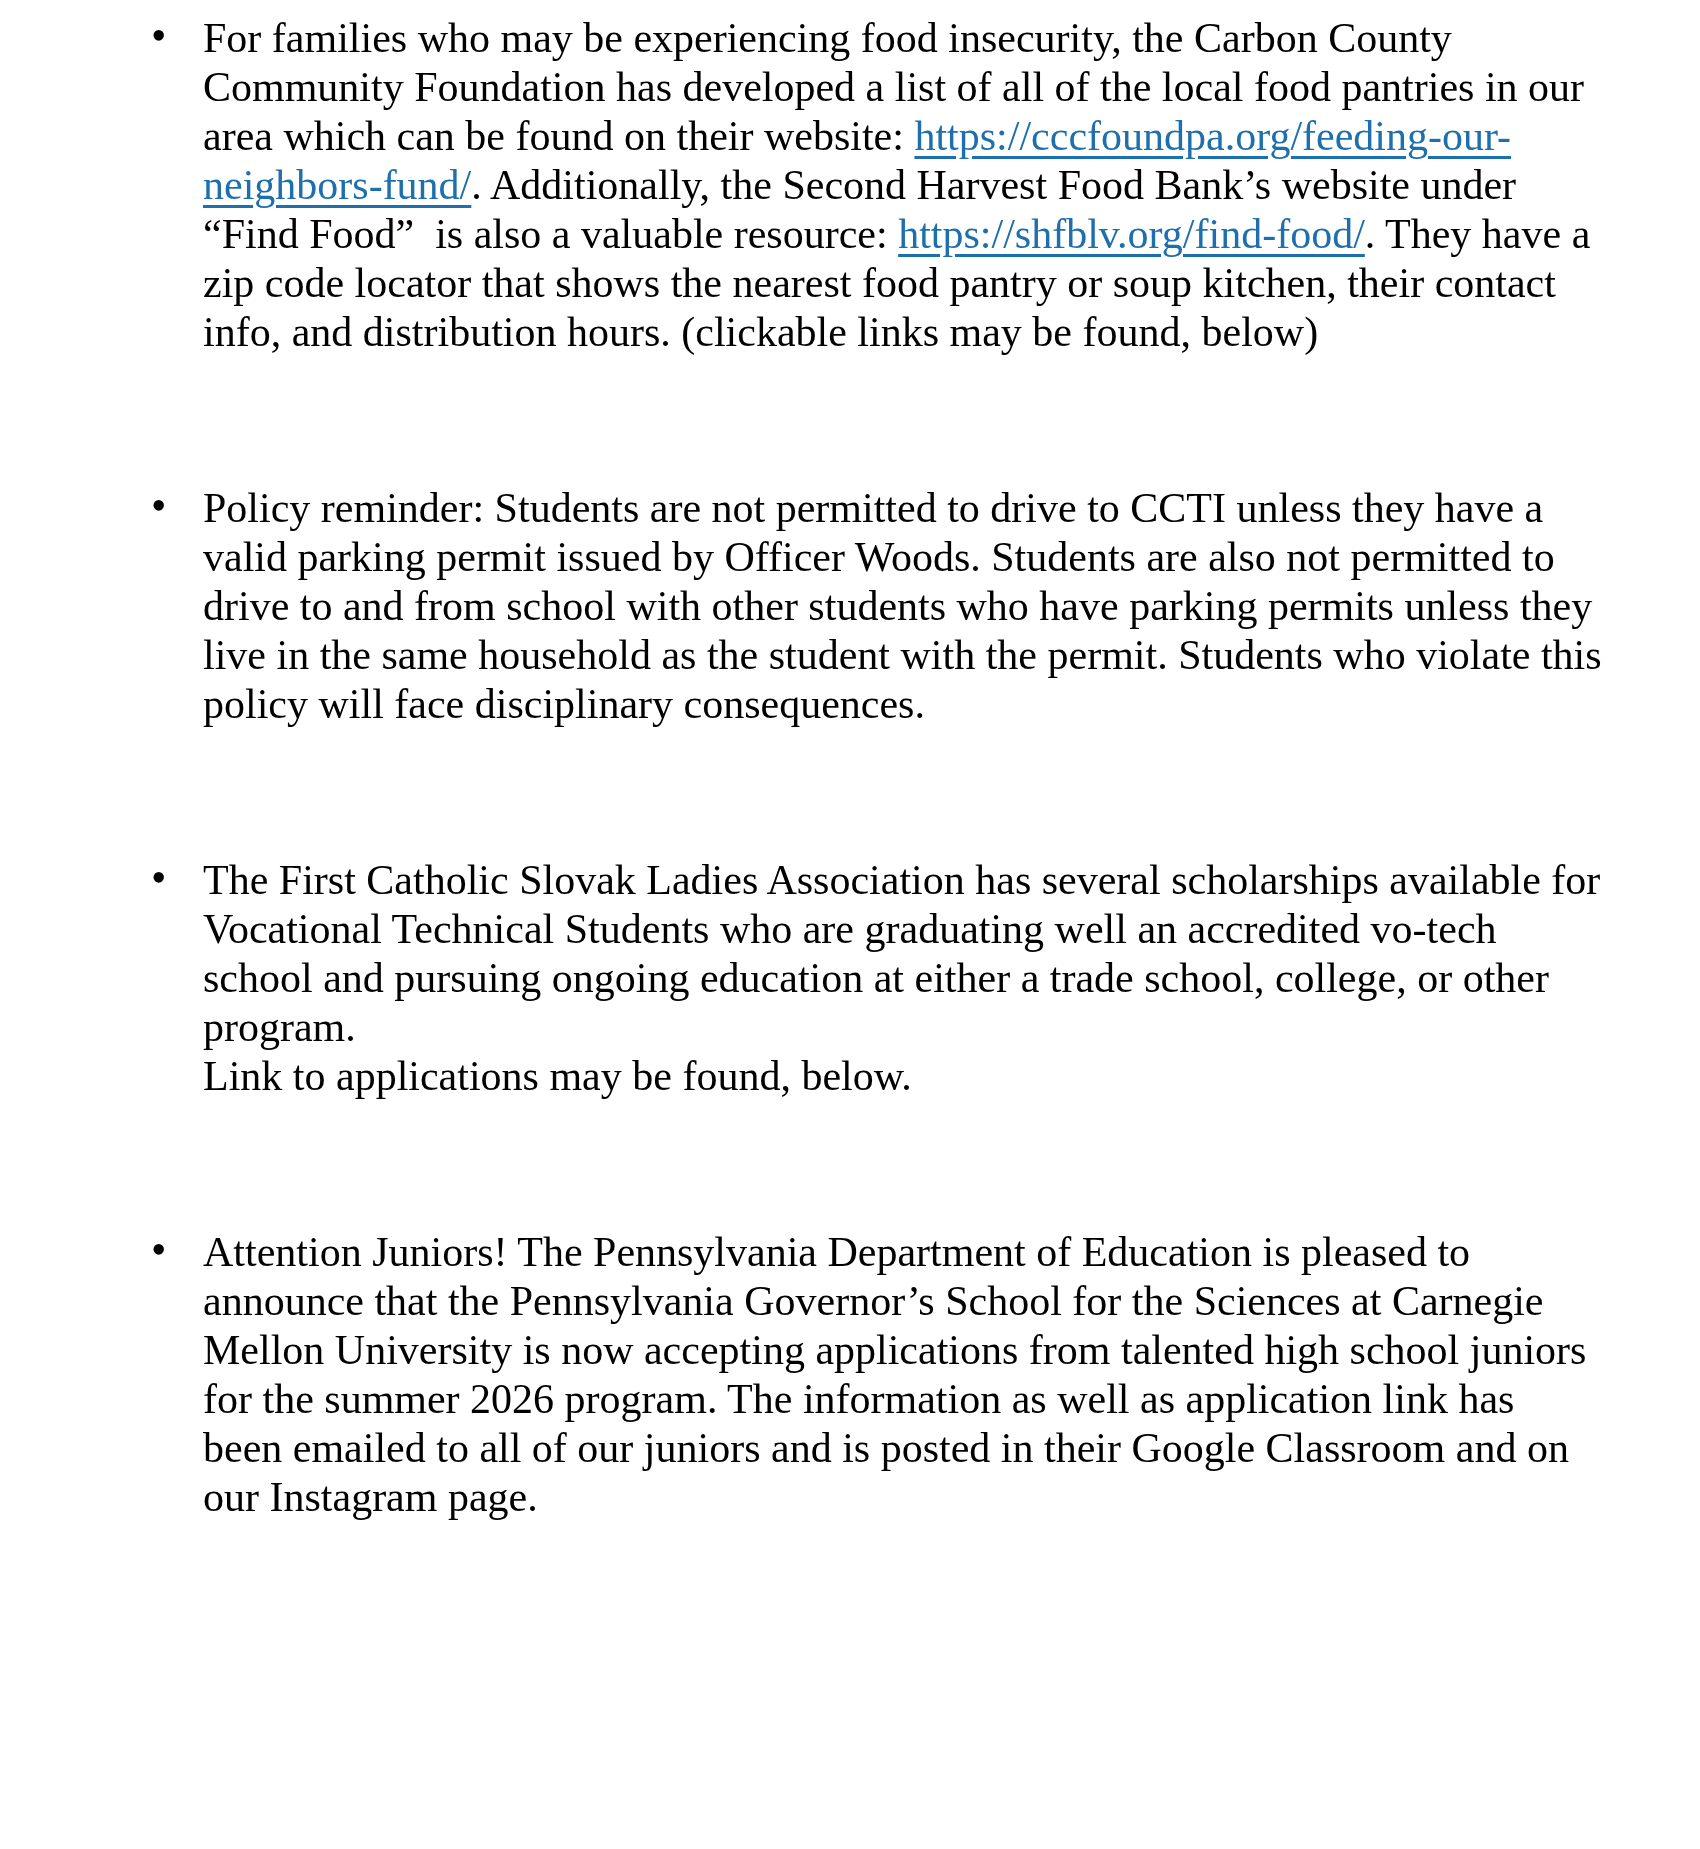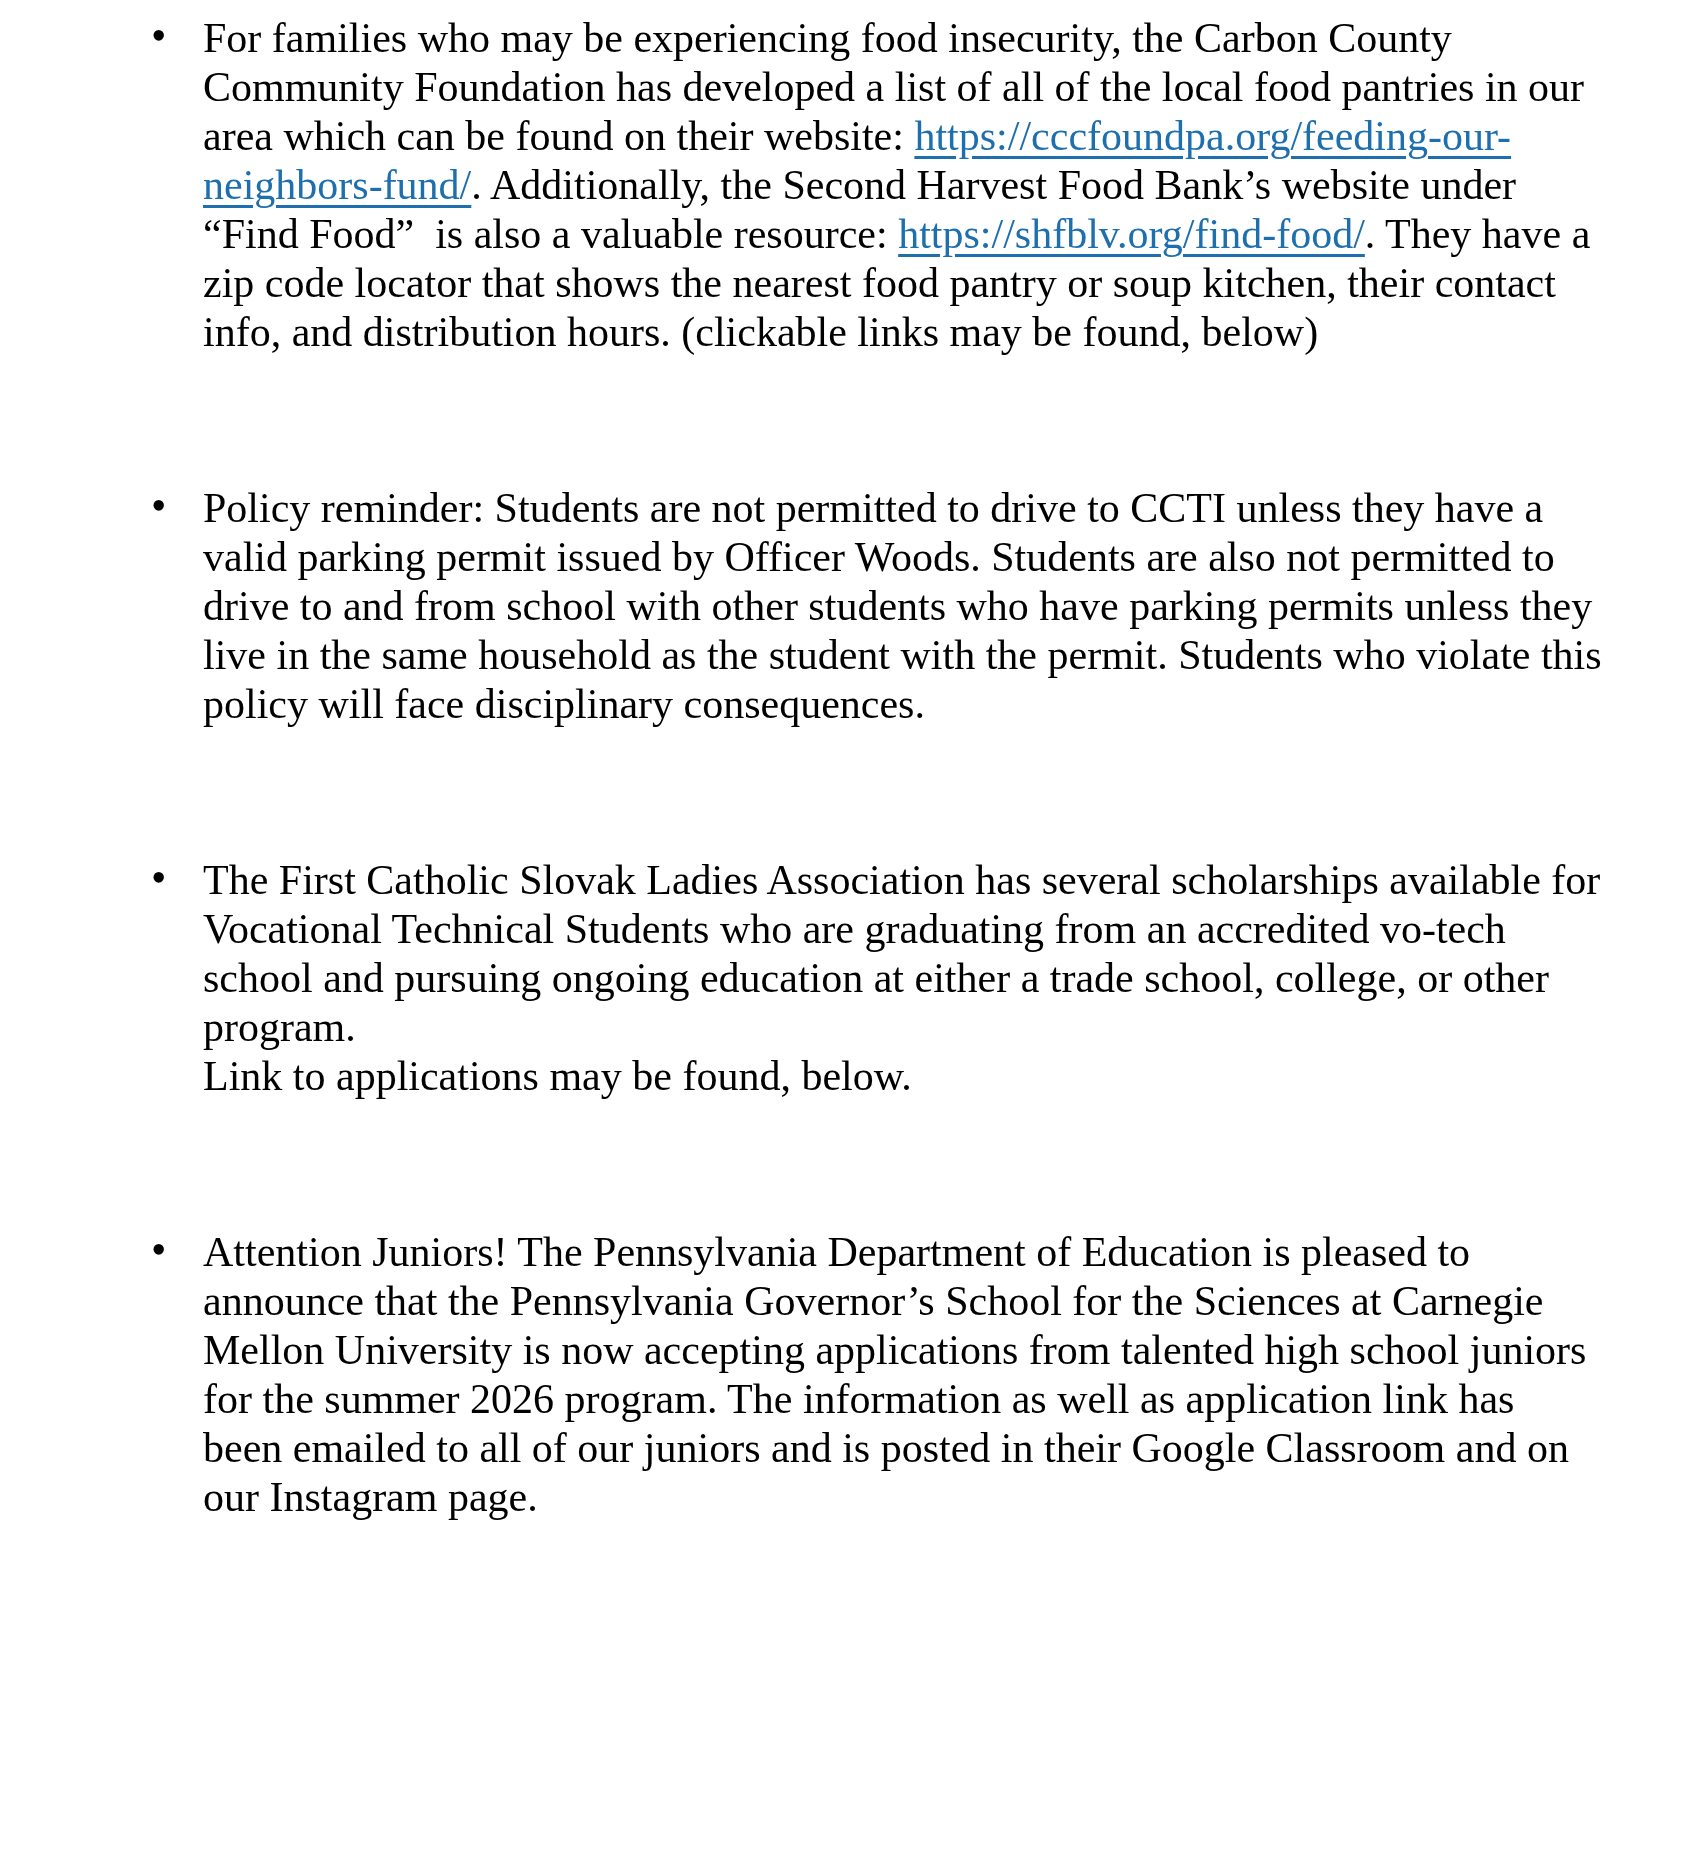--- a/index.html
+++ b/index.html
@@ -48,17 +48,17 @@
     cursor: pointer;
   }
 </style>
 </head>
 <body style="background: rgb(255, 255, 255); color: rgb(0, 0, 0);">
 
 <main class="doc">
   <ul class="bullets" id="announcement-list">
       <li><span class="bullet-marker">•</span><span>For families who may be experiencing food insecurity, the Carbon County Community Foundation has developed a list of all of the local food pantries in our area which can be found on their website: </span><a class="doc-link" href="#" style="color: rgb(30, 111, 173); text-decoration-color: rgb(30, 111, 173);">https://cccfoundpa.org/feeding-our-neighbors-fund/</a><span>. Additionally, the Second Harvest Food Bank’s website under “Find Food”  is also a valuable resource: </span><a class="doc-link" href="#" style="color: rgb(30, 111, 173); text-decoration-color: rgb(30, 111, 173);">https://shfblv.org/find-food/</a><span>. They have a zip code locator that shows the nearest food pantry or soup kitchen, their contact info, and distribution hours. (clickable links may be found, below)</span></li>
       <li><span class="bullet-marker">•</span><span>Policy reminder: Students are not permitted to drive to CCTI unless they have a valid parking permit issued by Officer Woods. Students are also not permitted to drive to and from school with other students who have parking permits unless they live in the same household as the student with the permit. Students who violate this policy will face disciplinary consequences.</span></li>
-      <li><span class="bullet-marker">•</span><span>The First Catholic Slovak Ladies Association has several scholarships available for Vocational Technical Students who are graduating from an accredited vo-tech school and pursuing ongoing education at either a trade school, college, or other program.
+      <li><span class="bullet-marker">•</span><span>The First Catholic Slovak Ladies Association has several scholarships available for Vocational Technical Students who are graduating well an accredited vo-tech school and pursuing ongoing education at either a trade school, college, or other program.
 Link to applications may be found, below.</span></li>
       <li><span class="bullet-marker">•</span><span>Attention Juniors! The Pennsylvania Department of Education is pleased to announce that the Pennsylvania Governor’s School for the Sciences at Carnegie Mellon University is now accepting applications from talented high school juniors for the summer 2026 program. The information as well as application link has been emailed to all of our juniors and is posted in their Google Classroom and on our Instagram page.</span></li>
     </ul>
 </main>
 
 </body></html>

